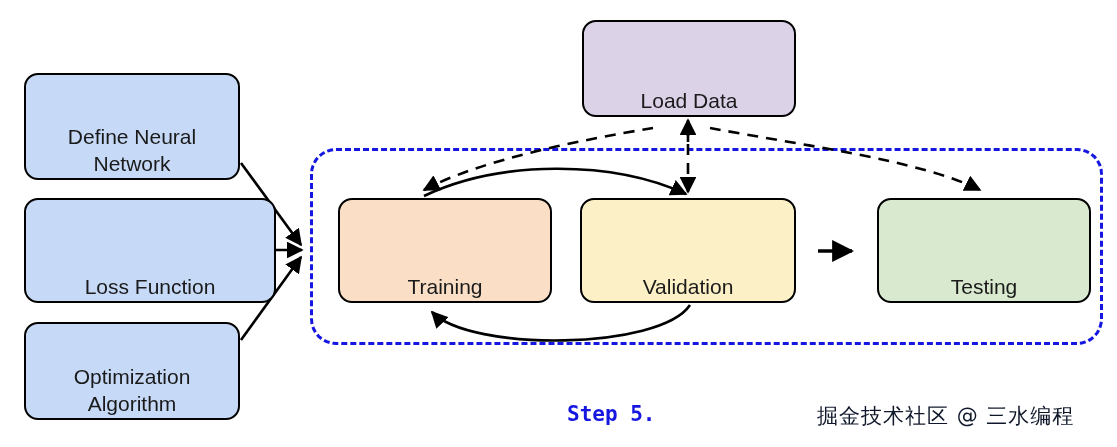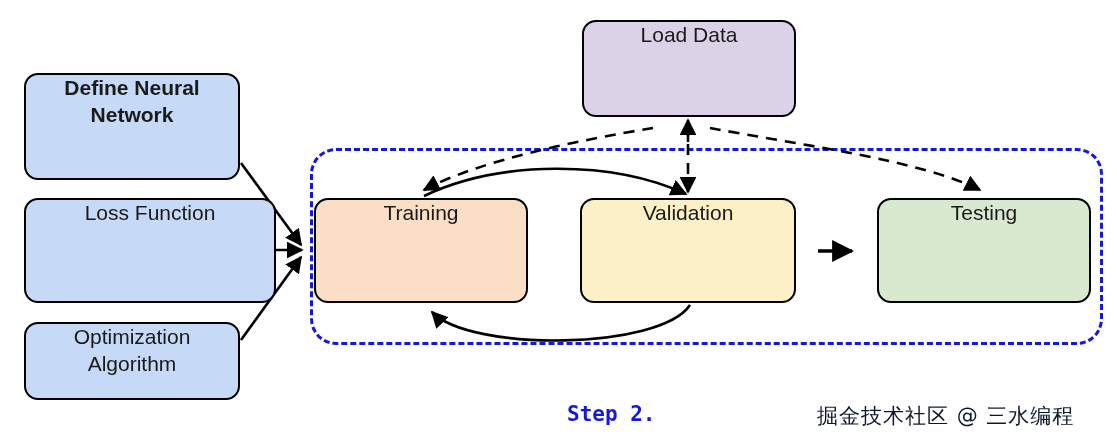--- a/index.html
+++ b/index.html
@@ -16,38 +16,38 @@
     height: 447px;
     background: #ffffff;
     overflow: hidden;
   }
   .node {
     position: absolute;
     box-sizing: border-box;
     border: 2.5px solid #000000;
     border-radius: 14px;
     display: flex;
-    align-items: flex-start;
+    align-items: flex-end;
     justify-content: center;
     text-align: center;
     font-size: 21px;
     color: #1a1a1a;
     line-height: 1.28;
     font-family: "Liberation Sans", sans-serif;
   }
   .node-label {
     display: block;
     white-space: pre-line;
     padding: 0 6px;
   }
-  #node-define      { left: 24px;  top: 73px;  width: 216px; height: 107px; background: #c6d9f7; font-weight: bold; }
+  #node-define      { left: 24px;  top: 73px;  width: 216px; height: 107px; background: #c6d9f7; }
   #node-loss        { left: 24px;  top: 198px; width: 252px; height: 105px; background: #c6d9f7; }
-  #node-optimizer   { left: 24px;  top: 322px; width: 216px; height: 78px;  background: #c6d9f7; }
+  #node-optimizer   { left: 24px;  top: 322px; width: 216px; height: 98px;  background: #c6d9f7; }
   #node-loaddata    { left: 582px; top: 20px;  width: 214px; height: 97px;  background: #dcd2e8; }
-  #node-training    { left: 314px; top: 198px; width: 214px; height: 105px; background: #fadfc6; }
+  #node-training    { left: 338px; top: 198px; width: 214px; height: 105px; background: #fadfc6; }
   #node-validation  { left: 580px; top: 198px; width: 216px; height: 105px; background: #fcf0c6; }
   #node-testing     { left: 877px; top: 198px; width: 214px; height: 105px; background: #d8e9d0; }
 
   #group-box {
     position: absolute;
     left: 310px;
     top: 148px;
     width: 793px;
     height: 197px;
     box-sizing: border-box;
@@ -168,19 +168,19 @@
 
   <div class="node" id="node-testing">
     <span class="node-label">Testing</span>
   </div>
 
   <div class="node" id="node-validation">
     <span class="node-label">Validation</span>
   </div>
 
   <div id="caption">
-    <div>Step 2.</div>
+    <div>Step 5.</div>
     
   </div>
 
   <div id="watermark">掘金技术社区 @ 三水编程</div>
 
 </div>
 
 </body></html>

